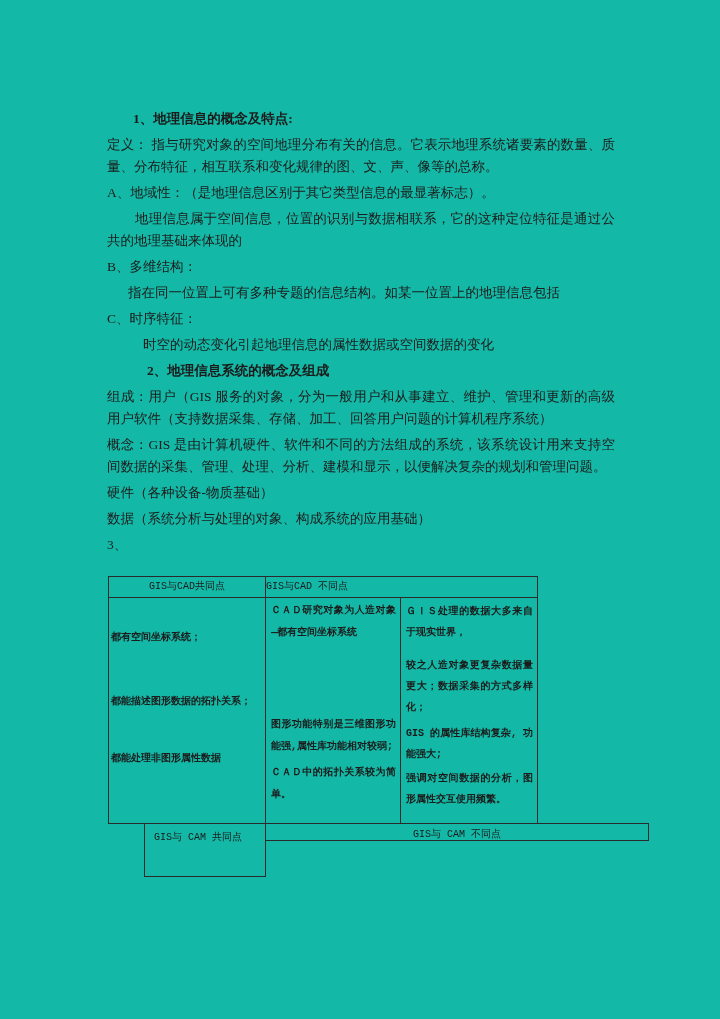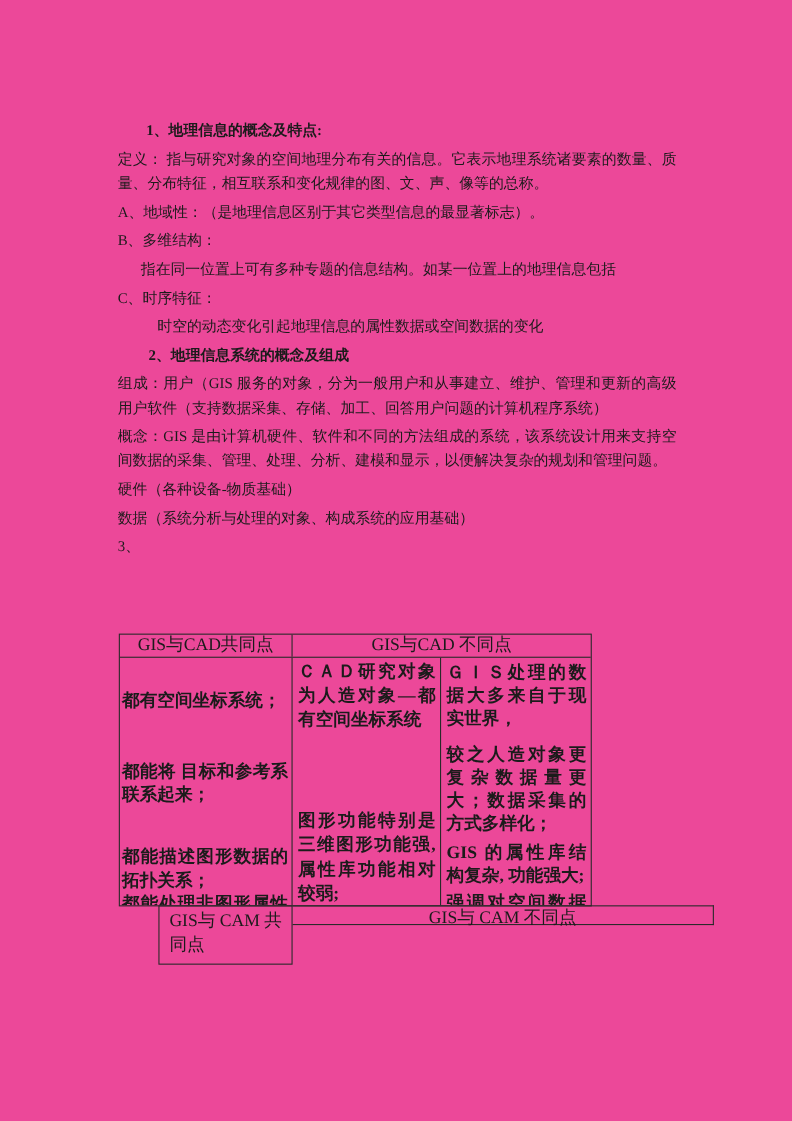--- a/index.html
+++ b/index.html
@@ -5,60 +5,61 @@
   * { margin: 0; padding: 0; box-sizing: border-box; }
   html, body { background: #ffffff; }
   body {
     width: 720px; height: 1019px;
     font-family: "Liberation Serif", "DejaVu Serif", serif;
     color: #1b1b1b;
   }
   .page {
     position: relative;
     width: 720px; height: 1019px;
-    background: #ec4899;
+    background: #14b8a6;
     overflow: hidden;
   }
   .text-flow {
     position: absolute;
     left: 107px; top: 108px;
     width: 508px;
     font-size: 13.5px;
     line-height: 22px;
   }
   .text-flow p { margin-bottom: 4px; text-align: justify; }
   .heading { font-weight: bold; }
   .ind26 { margin-left: 26px; }
-  .ind28 { margin-left: 28px; }
+  .ind28 { margin-left: 40px; }
   .ti21 { text-indent: 21px; }
   .ti28 { text-indent: 28px; }
   .ti36 { text-indent: 36px; }
 
   .tables {
     position: absolute;
     left: 107px; top: 576px;
     width: 508px; height: 310px;
-    font-size: 16px;
+    font-size: 10px;
+    font-family: Liberation Mono, monospace;
   }
   .t1 {
     position: absolute; left: 1px; top: 0;
     width: 430px;
     border: 1px solid #2a2a2a;
   }
   .t1-header {
     display: flex;
     height: 21px;
     border-bottom: 1px solid #2a2a2a;
   }
   .t1-header .hc {
     width: 157px;
     border-right: 1px solid #2a2a2a;
     text-align: center; line-height: 20px;
   }
-  .t1-header .hd { flex: 1; text-align: center; line-height: 20px; }
+  .t1-header .hd { flex: 1; text-align: left; line-height: 20px; }
   .t1-body {
     display: flex;
     height: 225px;
     font-weight: bold;
   }
   .t1-body p { text-align: justify; }
   .col-common {
     width: 157px;
     border-right: 1px solid #2a2a2a;
     padding: 29px 3px 0 2px;
@@ -68,21 +69,21 @@
   .col-common p:nth-child(1) { margin-bottom: 43px; }
   .col-common p:nth-child(2) { margin-bottom: 36px; }
   .col-cad {
     width: 135px;
     border-right: 1px solid #2a2a2a;
     padding: 2px 4px 0 5px;
     overflow: hidden;
     line-height: 22px;
   }
   .col-cad p:nth-child(1) { margin-bottom: 70px; }
-  .col-cad p:nth-child(2) { margin-bottom: 20px; }
+  .col-cad p:nth-child(2) { margin-bottom: 4px; }
   .col-gis {
     flex: 1;
     padding: 3px 4px 0 5px;
     overflow: hidden;
     line-height: 21px;
   }
   .col-gis p:nth-child(1) { margin-bottom: 12px; }
   .col-gis p:nth-child(2) { margin-bottom: 5px; }
   .col-gis p:nth-child(3) { margin-bottom: 3px; }
 
@@ -107,20 +108,21 @@
 </style>
 </head>
 <body>
 
 <div class="page">
 
   <div class="text-flow">
     <p class="heading ind26">1、地理信息的概念及特点:</p>
     <p>定义： 指与研究对象的空间地理分布有关的信息。它表示地理系统诸要素的数量、质量、分布特征，相互联系和变化规律的图、文、声、像等的总称。</p>
     <p>A、地域性：（是地理信息区别于其它类型信息的最显著标志）。</p>
+    <p class="ti28">地理信息属于空间信息，位置的识别与数据相联系，它的这种定位特征是通过公共的地理基础来体现的</p>
     <p>B、多维结构：</p>
     <p class="ti21">指在同一位置上可有多种专题的信息结构。如某一位置上的地理信息包括</p>
     <p>C、时序特征：</p>
     <p class="ti36">时空的动态变化引起地理信息的属性数据或空间数据的变化</p>
     <p class="heading ind28">2、地理信息系统的概念及组成</p>
     <p>组成：用户（GIS 服务的对象，分为一般用户和从事建立、维护、管理和更新的高级用户软件（支持数据采集、存储、加工、回答用户问题的计算机程序系统）</p>
     <p>概念：GIS 是由计算机硬件、软件和不同的方法组成的系统，该系统设计用来支持空间数据的采集、管理、处理、分析、建模和显示，以便解决复杂的规划和管理问题。</p>
     <p>硬件（各种设备-物质基础）</p>
     <p>数据（系统分析与处理的对象、构成系统的应用基础）</p>
     <p>3、</p>
@@ -129,21 +131,20 @@
   <div class="tables">
 
     <div class="t1">
       <div class="t1-header">
         <div class="hc">GIS与CAD共同点</div>
         <div class="hd">GIS与CAD 不同点</div>
       </div>
       <div class="t1-body">
         <div class="col-common">
           <p>都有空间坐标系统；</p>
-          <p>都能将 目标和参考系联系起来；</p>
           <p>都能描述图形数据的拓扑关系；</p>
           <p>都能处理非图形属性数据</p>
         </div>
         <div class="col-cad">
           <p>ＣＡＤ研究对象为人造对象—都有空间坐标系统</p>
           <p>图形功能特别是三维图形功能强,属性库功能相对较弱;</p>
           <p>ＣＡＤ中的拓扑关系较为简单。</p>
         </div>
         <div class="col-gis">
           <p>ＧＩＳ处理的数据大多来自于现实世界，</p>

